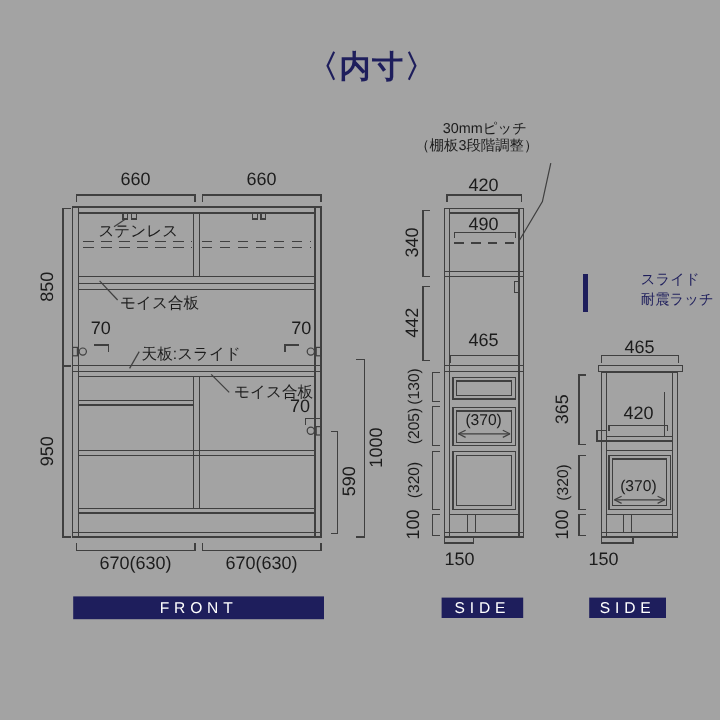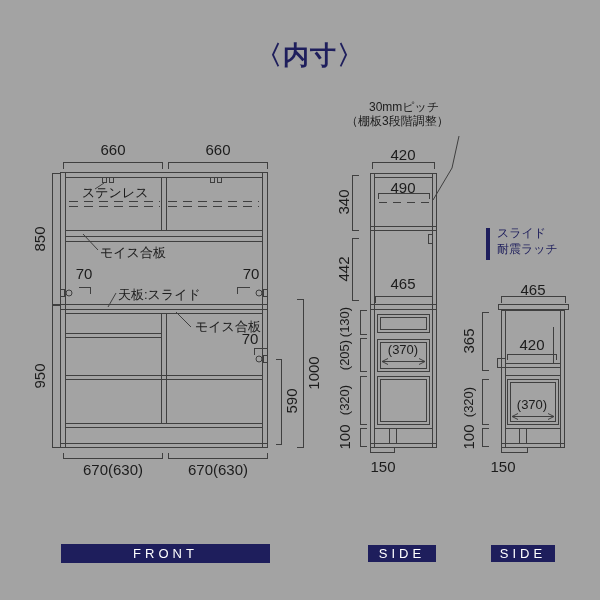--- a/index.html
+++ b/index.html
@@ -6,25 +6,25 @@
   html,body { width:600px; height:600px; background:#ffffff; overflow:hidden;
     font-family:"Liberation Sans","DejaVu Sans",sans-serif; }
   .page { position:relative; width:600px; height:600px; background:#a3a3a3; }
   .canvas { position:absolute; left:0; top:0; width:600px; height:600px; }
   .lbl { position:absolute; color:#1c1c1c; text-align:center; white-space:nowrap; line-height:1.1; }
   .dim { font-size:15px; }
   .dim-sm { font-size:13px; }
   .note { font-size:12px; text-align:left; }
   .left { text-align:left; }
   .rot { width:60px; height:16px; line-height:16px; transform:rotate(-90deg); transform-origin:center center; }
-  .navy { color:#1e1e5c; }
+  .navy { color:#1e1e5c;margin-left:37px; }
   .title { position:absolute; left:230px; top:38px; width:160px; text-align:center;
     font-size:26px; font-weight:bold; letter-spacing:1px; color:#1e1e5c; }
   .bar { position:absolute; background:#1e1e5c; color:#ffffff; display:flex;
-    align-items:center; justify-content:center; font-size:13px; letter-spacing:4px;margin-top:47px; }
+    align-items:center; justify-content:center; font-size:13px; letter-spacing:4px; }
 </style>
 </head>
 <body>
 
 <div class="page">
 
   <div class="title">〈内寸〉</div>
 
   <svg class="canvas" viewBox="0 0 600 600" stroke="#3f3f3f" fill="none" stroke-width="1" shape-rendering="crispEdges">
 

